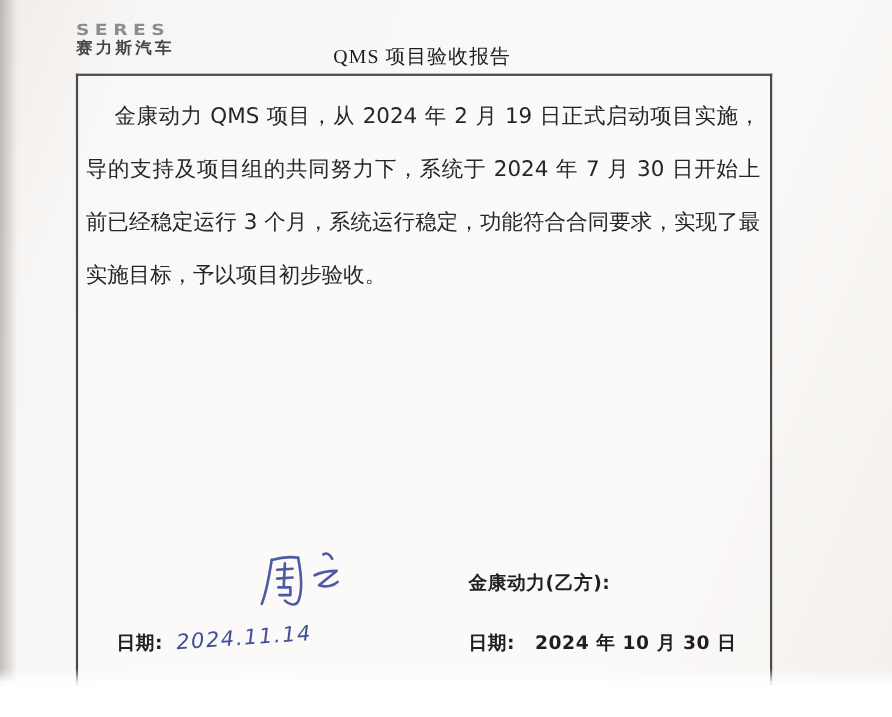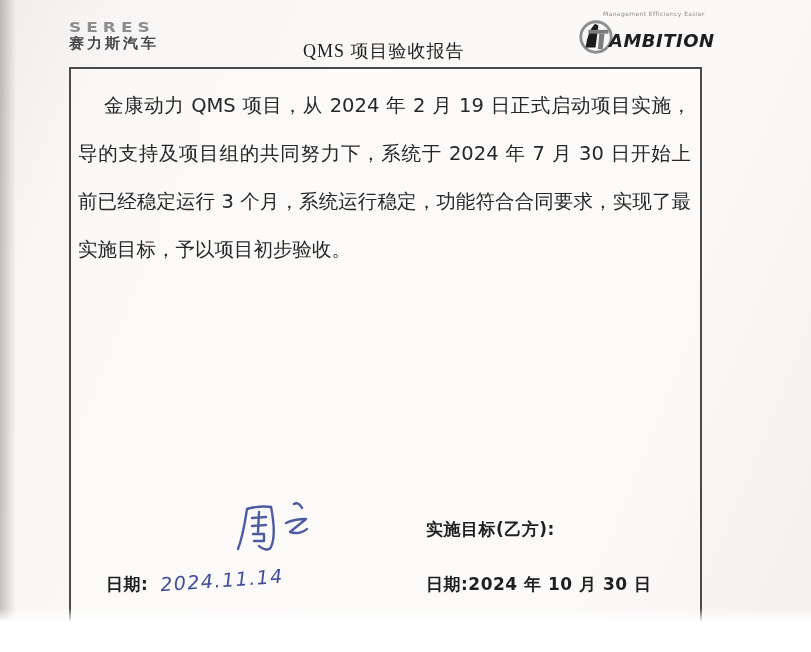--- a/index.html
+++ b/index.html
@@ -61,53 +61,41 @@
   .line.indent{text-indent:26px;}
   
   .sig-label{
     position:absolute;font-size:17px;font-weight:bold;color:#1f1f1f;
     letter-spacing:.5px;white-space:nowrap;
   }
   .lbl-a{left:35px;top:449px;}
   .lbl-b{left:355px;top:449px;}
   .date-a{left:35px;top:504px;}
   .date-b{left:355px;top:504px;}
-  .date-b .date-value{margin-left:0;}
+  .date-b .date-value{margin-left:18px;}
   .hand-sign{position:absolute;left:163px;top:427px;width:86px;height:62px;}
   .hand-date{
     position:absolute;left:89px;top:500px;
     font-size:19px;font-style:italic;color:#3e4e9b;letter-spacing:1.5px;
     transform:rotate(-4deg);white-space:nowrap;
   }
 </style>
 </head>
 <body>
 
 <div class="photo">
   <div class="page">
 
     <div class="seres">
       <div class="seres-latin">SERES</div>
       <div class="seres-cn">赛力斯汽车</div>
     </div>
 
     <div class="doc-title">QMS 项目验收报告</div>
 
-    <div class="ambition">
-      <div class="amb-tagline">Management Efficiency Easier</div>
-      <div class="amb-row">
-        <svg class="amb-icon" viewBox="0 0 40 40" aria-hidden="true">
-          <circle cx="20" cy="20" r="16" fill="none" stroke="#8e8e8e" stroke-width="3"></circle>
-          <path d="M9 31 Q11.5 13 19 6 L22.5 8 L19.5 31 Z" fill="#1d1d1d"></path>
-          <rect x="12" y="12.5" width="21" height="4" fill="#7c7c7c"></rect>
-          <path d="M23.5 16.5 L29 16.5 L27 33 L22 33 Z" fill="#7c7c7c"></path>
-        </svg>
-        <span class="amb-text">AMBITION</span>
-      </div>
-    </div>
 
     <div class="frame">
 
       <div class="body-text">
         <div class="line j indent">金康动力 QMS 项目，从 2024 年 2 月 19 日正式启动项目实施，在双方领</div>
         <div class="line j">导的支持及项目组的共同努力下，系统于 2024 年 7 月 30 日开始上线，截止目</div>
         <div class="line j">前已经稳定运行 3 个月，系统运行稳定，功能符合合同要求，实现了最初确定的</div>
         <div class="line">实施目标，予以项目初步验收。</div>
       </div>
 
@@ -124,20 +112,20 @@
           <path d="M19 38 L30 38 L30 45 L20 45"></path>
 
           <path d="M60 8 C63 6 66 8 68 12"></path>
           <path d="M52 27 C58 24 66 23 72 23 L56 36 C62 38 69 37 73 33"></path>
         </g>
       </svg>
 
       <div class="sig-label date-a">日期:</div>
       <div class="hand-date">2024.11.14</div>
 
-      <div class="sig-label lbl-b">实施目标(乙方):</div>
+      <div class="sig-label lbl-b">金康动力(乙方):</div>
       <div class="sig-label date-b">
         <span>日期:</span><span class="date-value">2024 年 10 月 30 日</span>
       </div>
 
     </div>
   </div>
 </div>
 
 </body></html>

